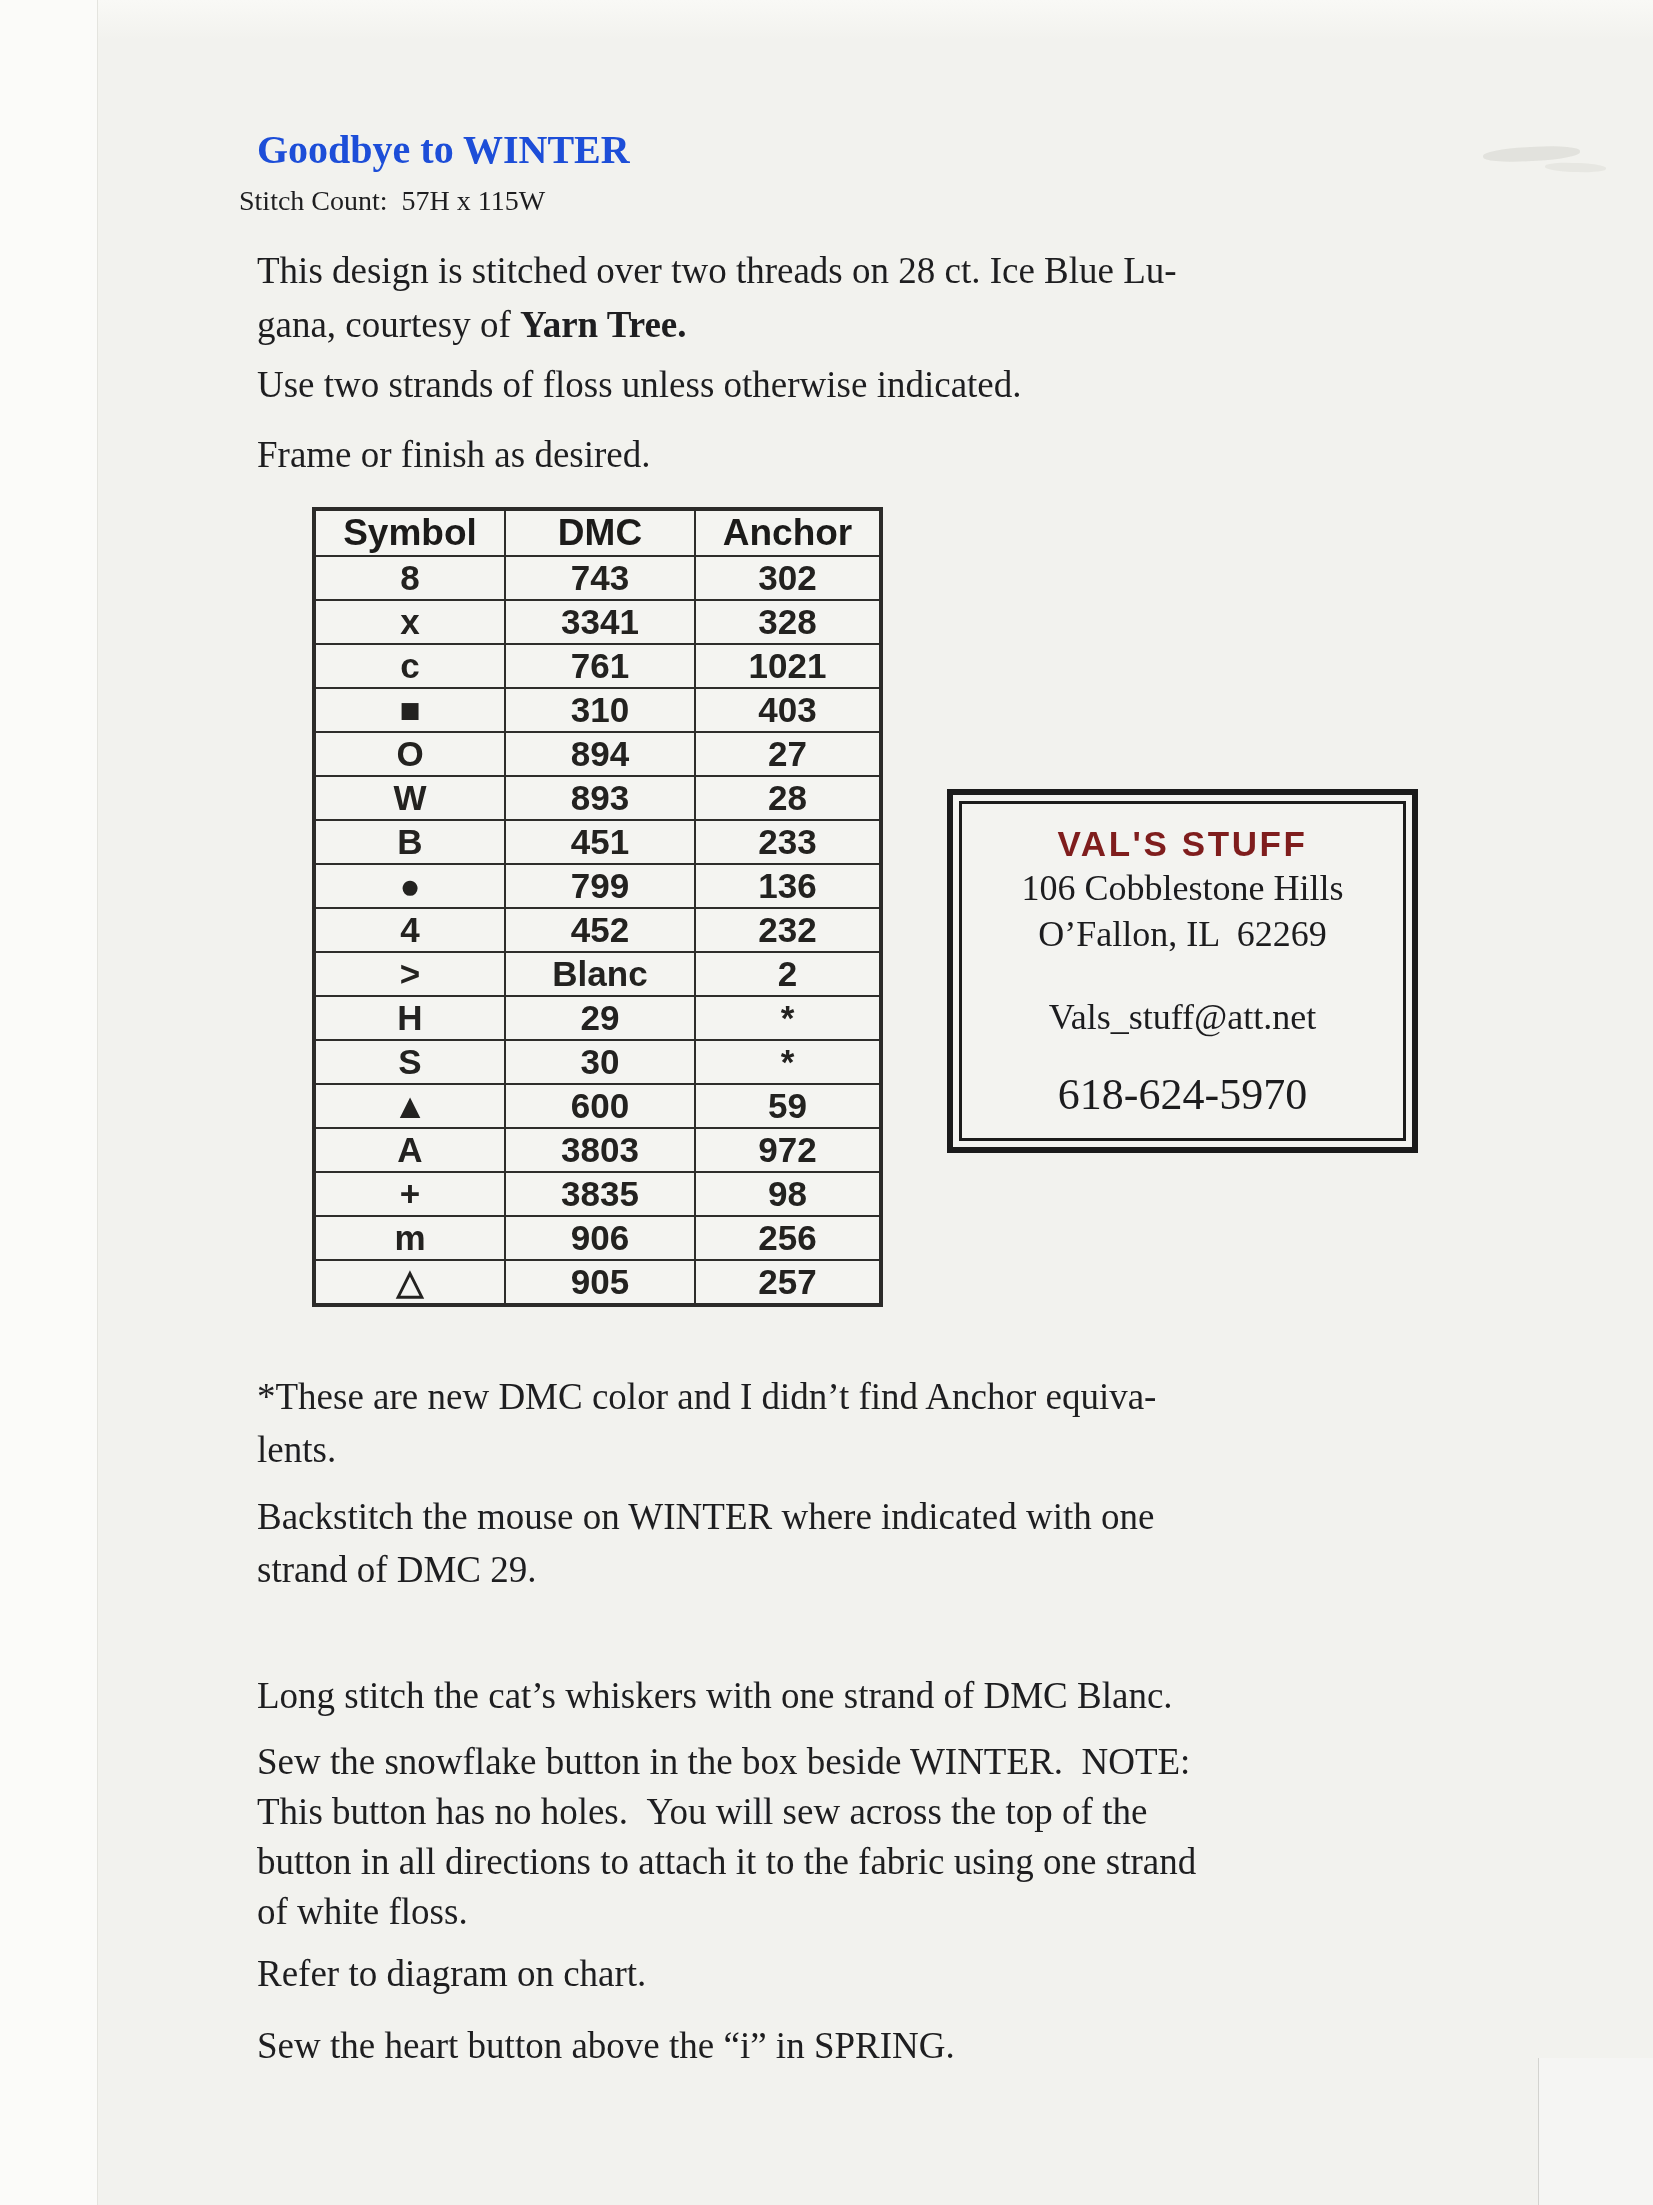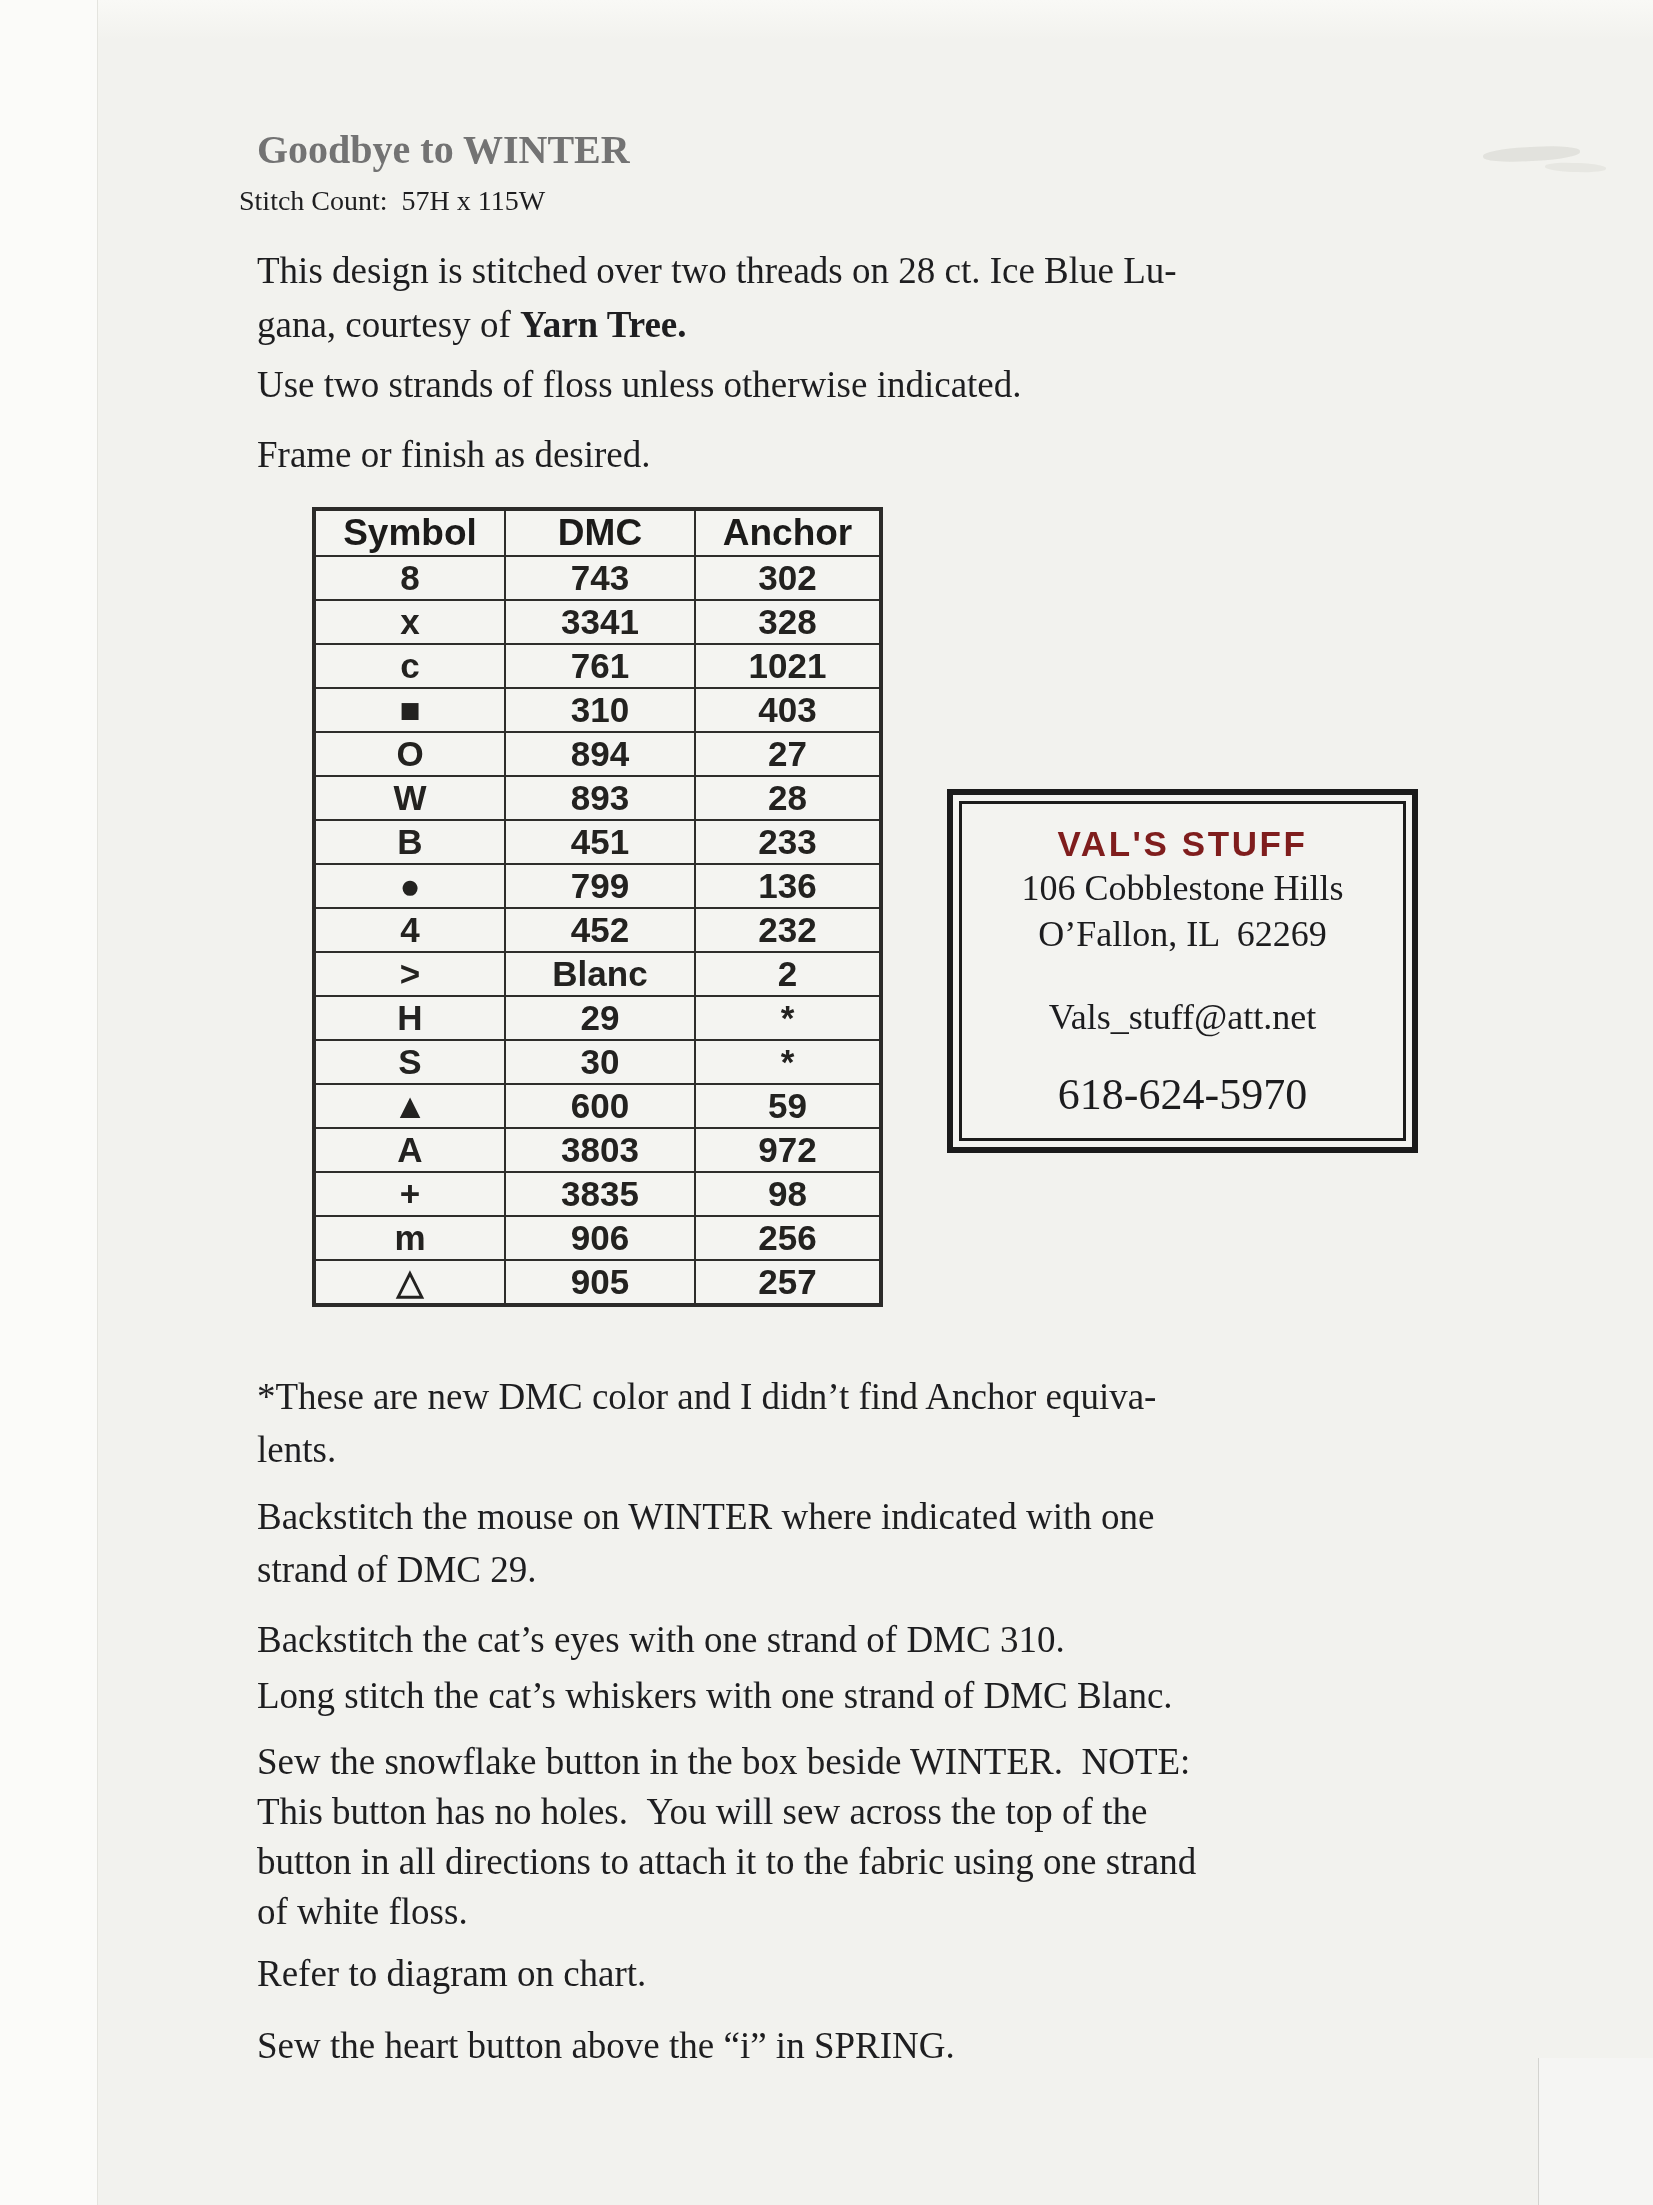--- a/index.html
+++ b/index.html
@@ -39,21 +39,21 @@
   .corner-edge {
     position: absolute; left: 1538px; top: 2058px; width: 116px; height: 147px;
     background: #f5f5f3;
     border-left: 1.8px solid #d3d3cf;
   }
 
   
   .doc-title {
     position: absolute; left: 257px; top: 123px;
     font-size: 40px; line-height: 53px; font-weight: bold;
-    color: #737373; margin: 0; white-space: pre-line;
+    color: #1d4ed8; margin: 0; white-space: pre-line;
   }
   .stitch-count {
     position: absolute; left: 239px; top: 174px;
     font-size: 28px; line-height: 53px; white-space: pre-line;
   }
   .para {
     position: absolute; left: 257px; margin: 0;
     font-size: 37px; line-height: 54px; white-space: pre-line;
     width: 1141px;
   }
@@ -244,21 +244,20 @@
       <div class="contact-line">O’Fallon, IL &nbsp;62269</div>
       <div class="contact-line contact-email">Vals_stuff@att.net</div>
       <div class="contact-line contact-phone">618-624-5970</div>
     </div>
   </div>
 
   <p class="note n-asterisk">*These are new DMC color and I didn’t find Anchor equiva-
 lents.</p>
   <p class="note n-mouse">Backstitch the mouse on WINTER where indicated with one
 strand of DMC 29.</p>
-  <p class="note n-cat-eyes">Backstitch the cat’s eyes with one strand of DMC 310.</p>
   <p class="note n-whiskers">Long stitch the cat’s whiskers with one strand of DMC Blanc.</p>
   <p class="note n-snowflake">Sew the snowflake button in the box beside WINTER. &nbsp;NOTE:
 This button has no holes. &nbsp;You will sew across the top of the
 button in all directions to attach it to the fabric using one strand
 of white floss.</p>
   <p class="note n-diagram">Refer to diagram on chart.</p>
   <p class="note n-heart">Sew the heart button above the “i” in SPRING.</p>
 
 </div>
 

